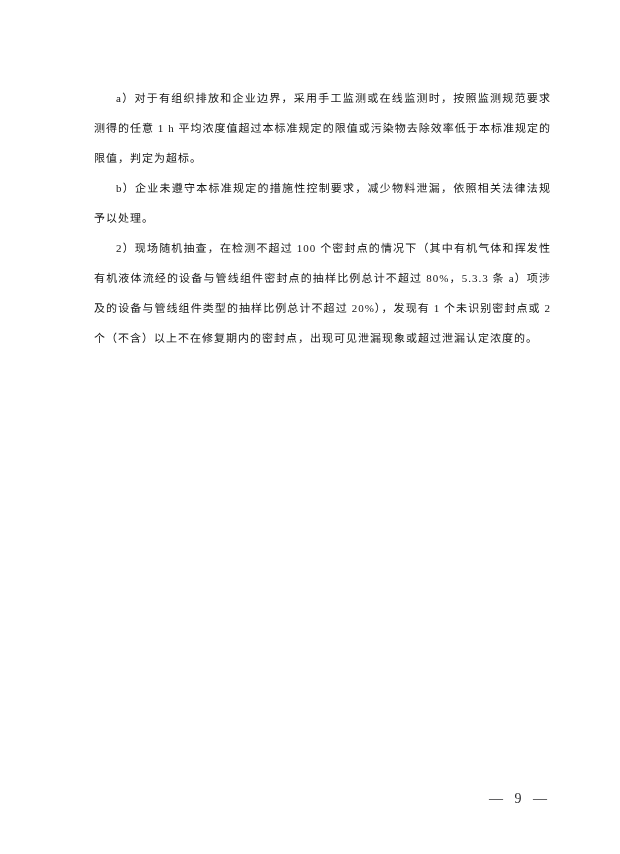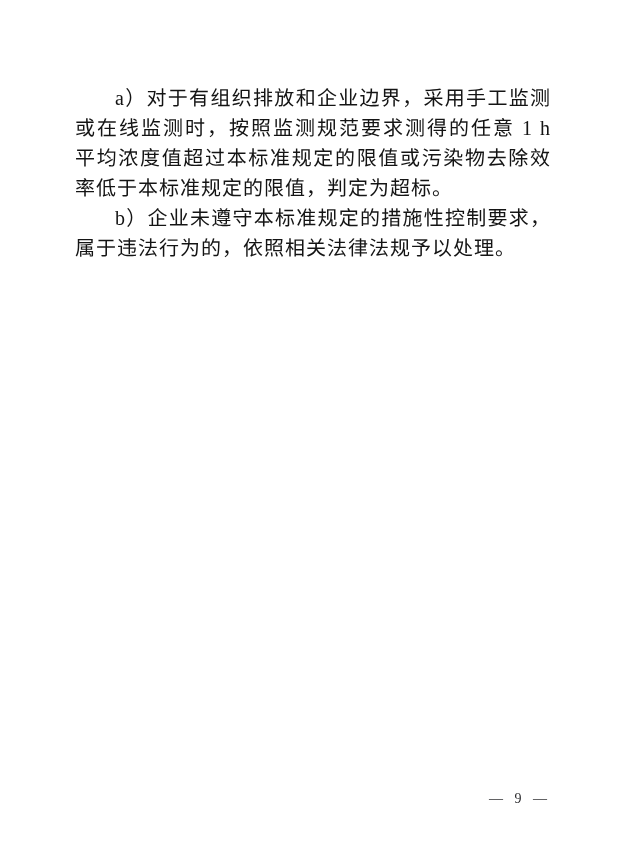--- a/index.html
+++ b/index.html
@@ -21,27 +21,28 @@
 
   .content {
     position: absolute;
     left: 75px;
     top: 83px;
     width: 476px;
     color: #141414;
   }
 
   .para {
-    font-size: 20px;
+    font-size: 11px;
     line-height: 30px;
     letter-spacing: 1px;
     text-indent: 2em;
     text-align: justify;
     text-justify: inter-character;
     color: #141414;
+    margin-left: 19px;
   }
 
   .footer-pagenum {
     position: absolute;
     top: 791px;
     left: 470px;
     width: 100px;
     text-align: center;
     font-size: 14px;
     letter-spacing: 4px;
@@ -49,18 +50,19 @@
     white-space: nowrap;
   }
 </style>
 </head>
 <body>
 
 <div class="page">
 
   <div class="content">
     <p class="para">a）对于有组织排放和企业边界，采用手工监测或在线监测时，按照监测规范要求测得的任意 1 h 平均浓度值超过本标准规定的限值或污染物去除效率低于本标准规定的限值，判定为超标。</p>
-    <p class="para">b）企业未遵守本标准规定的措施性控制要求，属于违法行为的，依照相关法律法规予以处理。</p>
+    <p class="para">b）企业未遵守本标准规定的措施性控制要求，减少物料泄漏，依照相关法律法规予以处理。</p>
+    <p class="para">2）现场随机抽查，在检测不超过 100 个密封点的情况下（其中有机气体和挥发性有机液体流经的设备与管线组件密封点的抽样比例总计不超过 80%，5.3.3 条 a）项涉及的设备与管线组件类型的抽样比例总计不超过 20%），发现有 1 个未识别密封点或 2 个（不含）以上不在修复期内的密封点，出现可见泄漏现象或超过泄漏认定浓度的。</p>
   </div>
 
   <div class="footer-pagenum">— 9 —</div>
 
 </div>
 
 </body></html>

